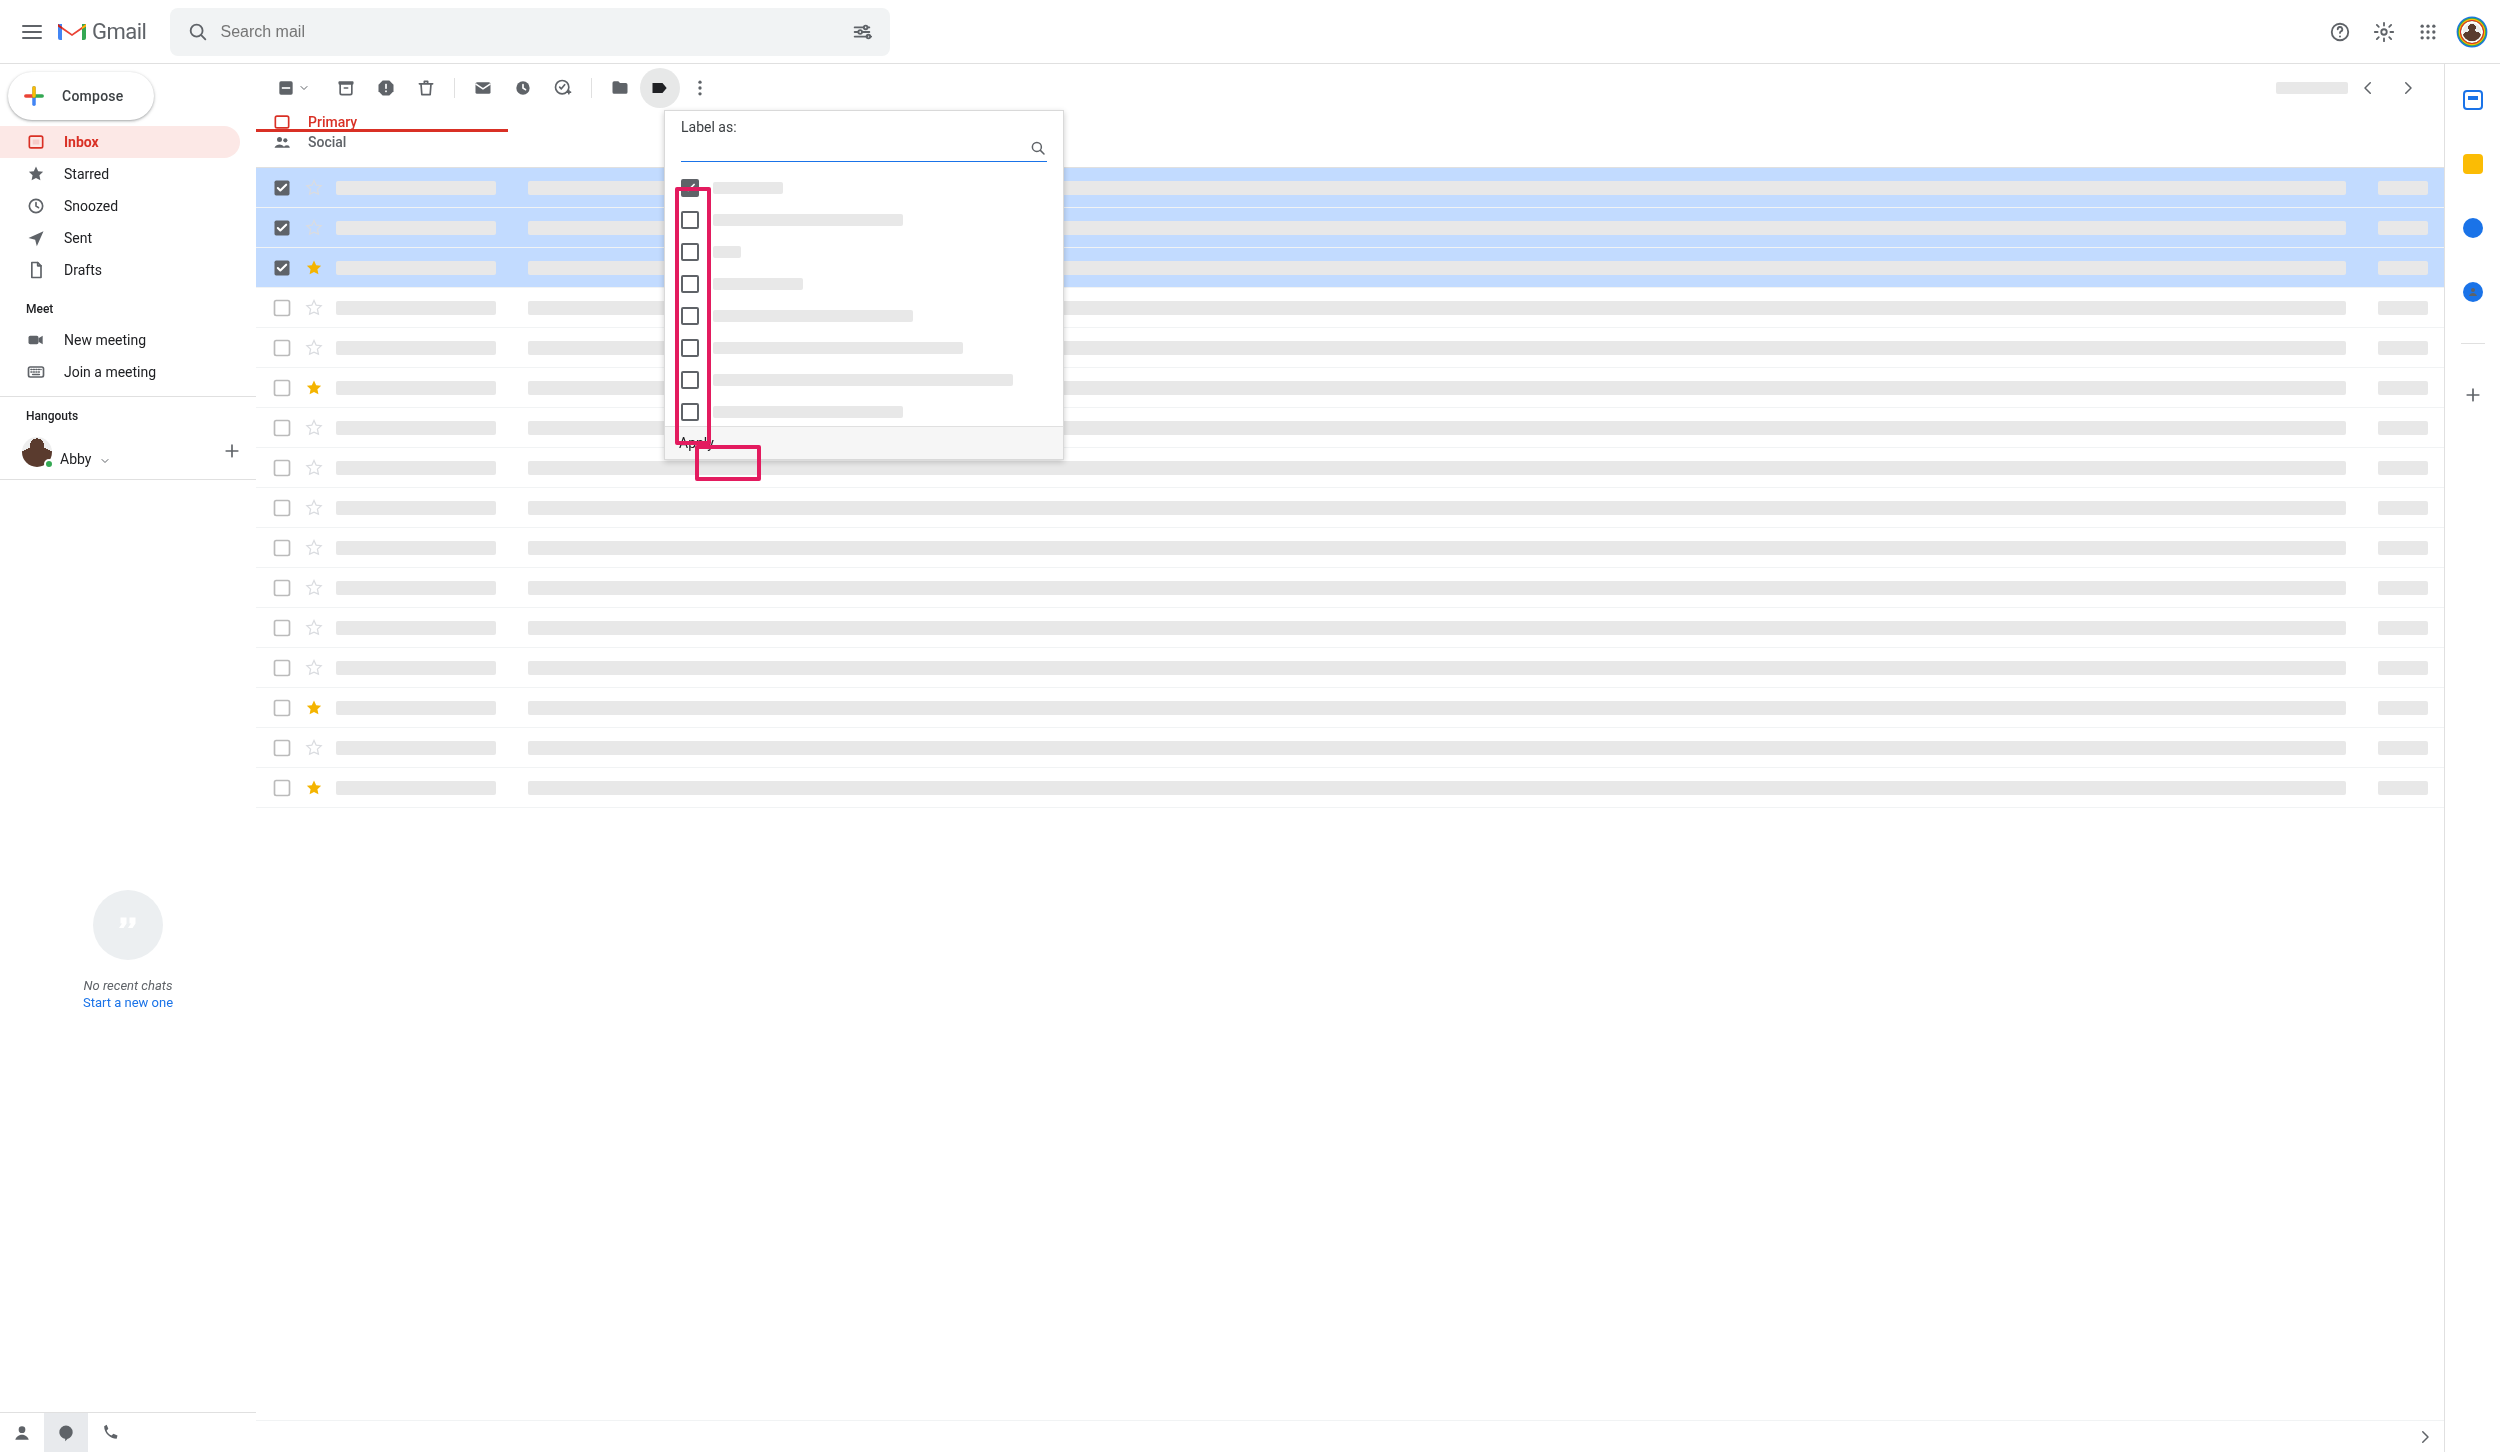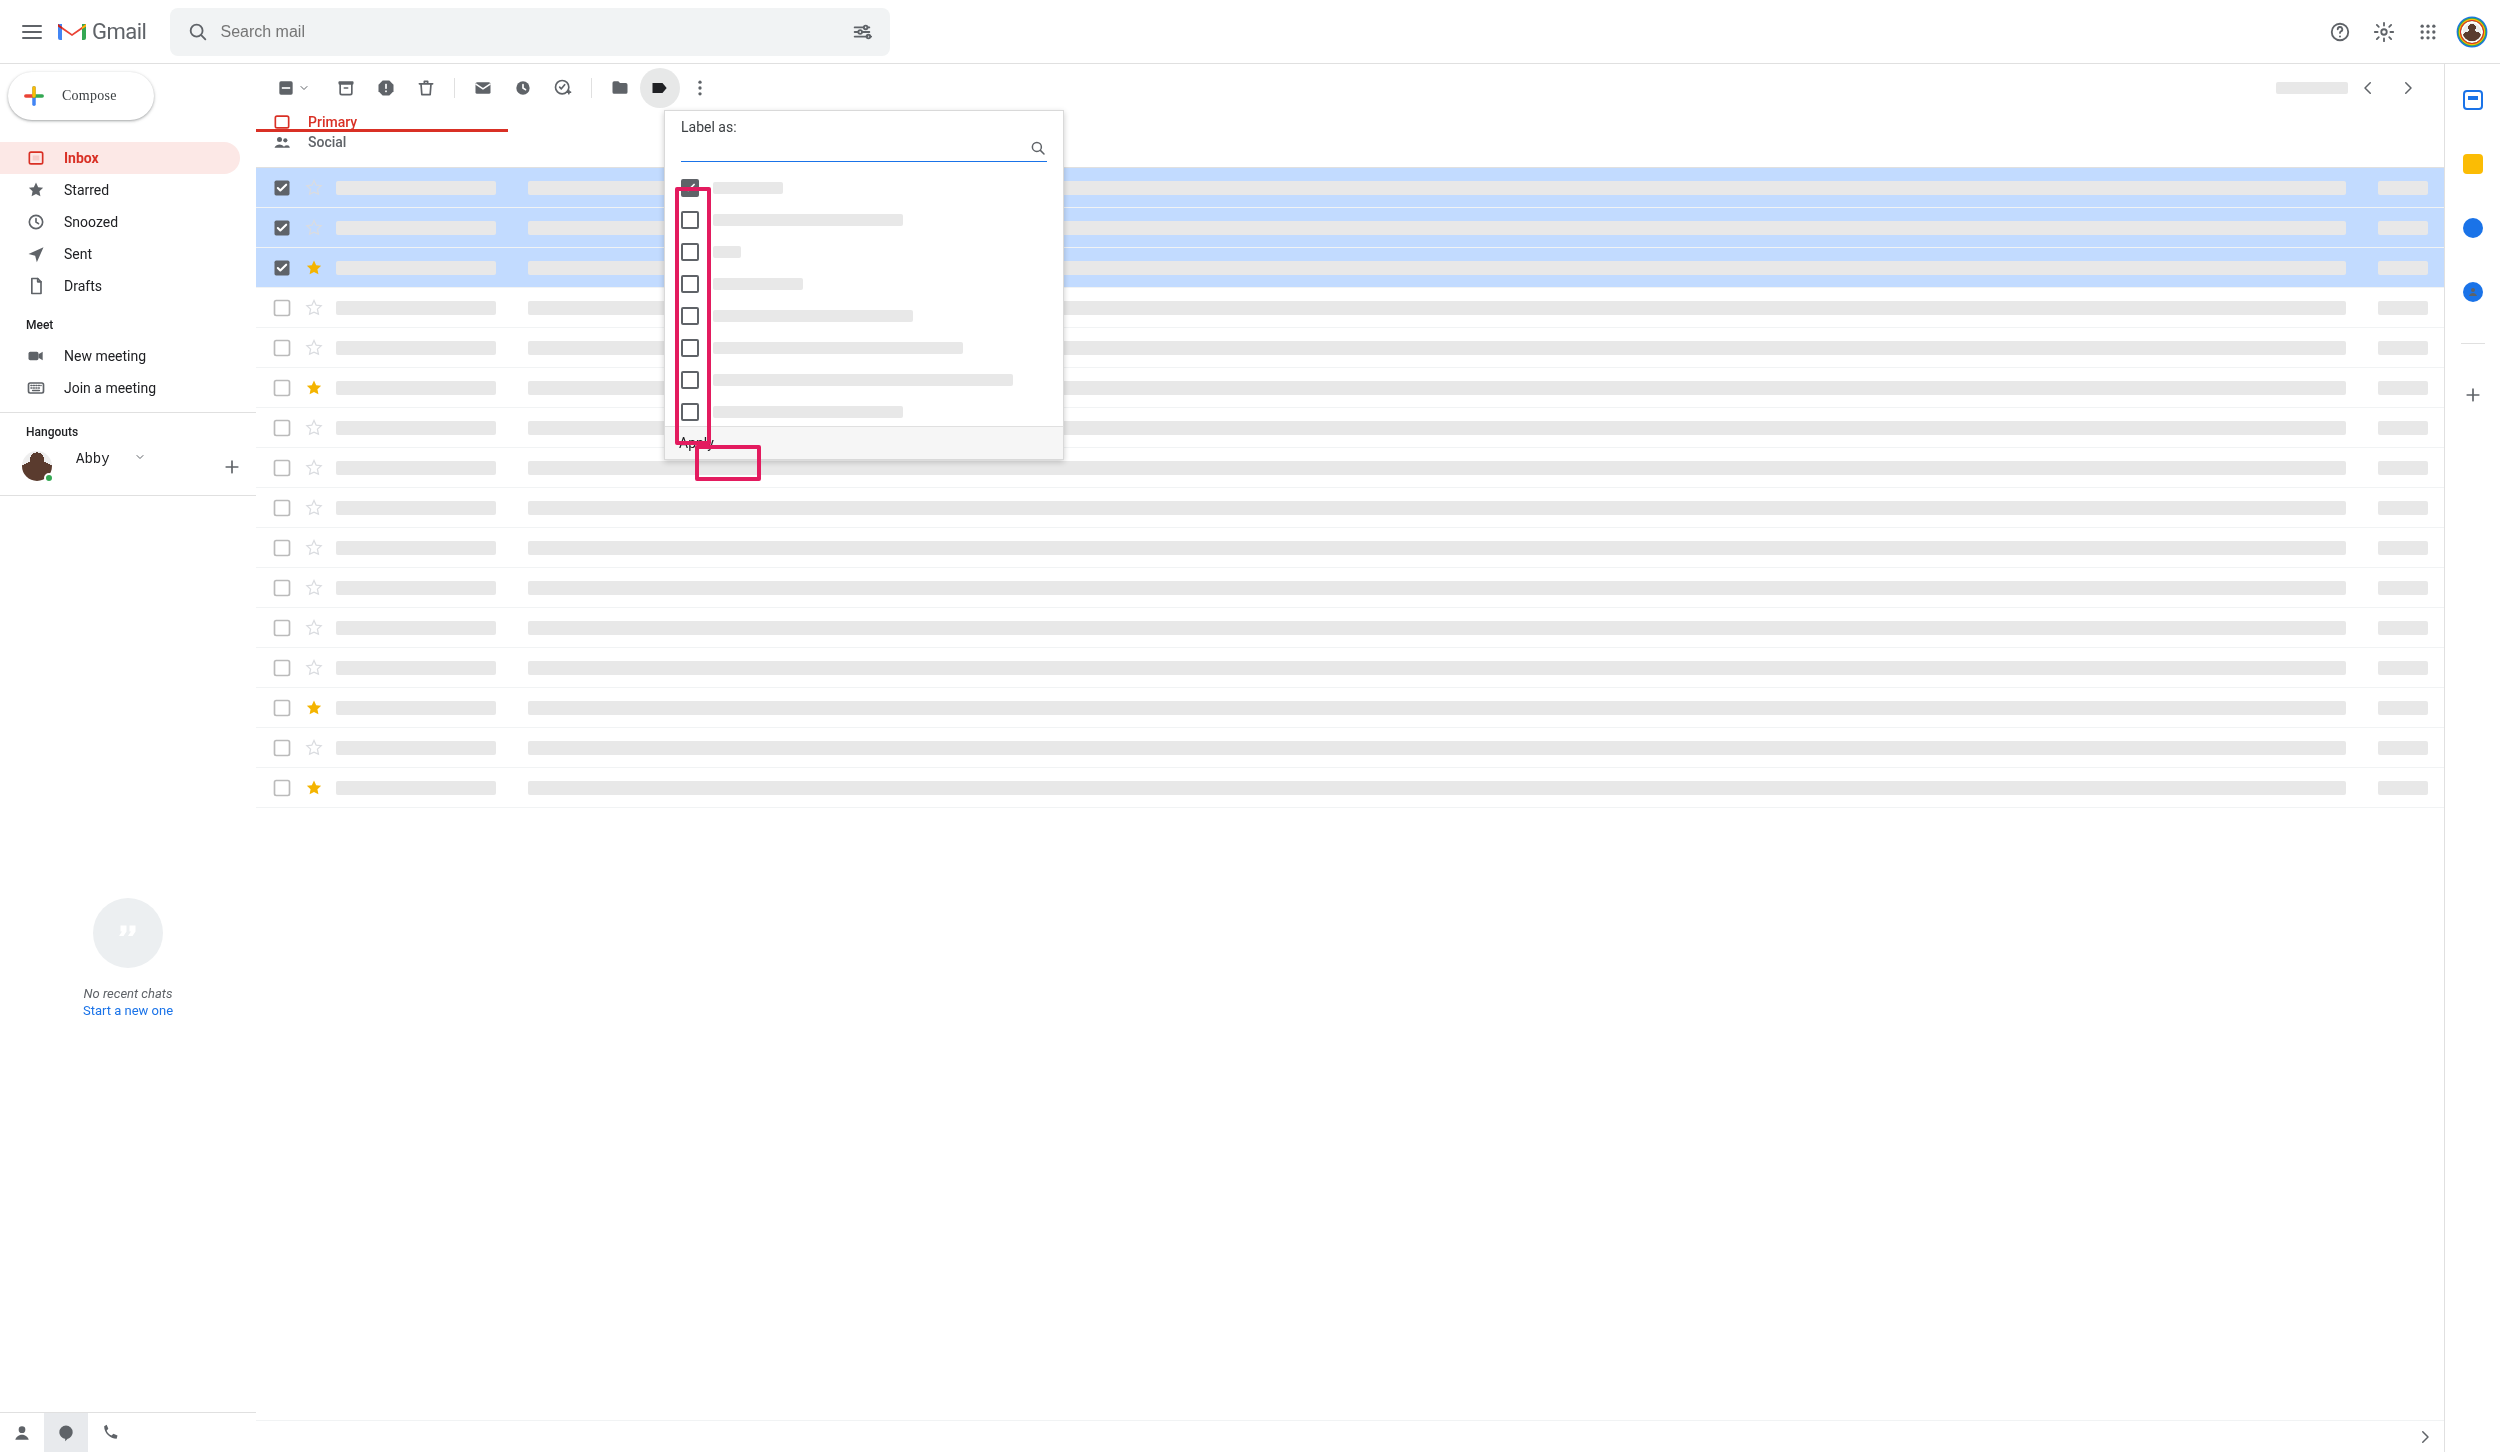--- a/index.html
+++ b/index.html
@@ -61,36 +61,36 @@
     position:relative;
   }
   .avatar-ring { width:40px;height:40px;border-radius:50%;display:flex;align-items:center;justify-content:center; box-shadow: 0 0 0 2px #d93025, 0 0 0 4px #fbbc04, 0 0 0 6px #34a853, 0 0 0 8px #1a73e8; transform:scale(0.55); }
 
   
   .workspace { flex:1;display:flex;min-height:0; }
 
   
   .sidebar { width:256px;display:flex;flex-direction:column;min-height:0; }
   .compose {
-    margin:8px 8px 22px 8px;
+    margin:8px 8px 6px 8px;
     height:48px;width:146px;
     border-radius:24px;
     box-shadow:0 1px 2px rgba(60,64,67,.3),0 1px 3px 1px rgba(60,64,67,.15);
     background:#fff;
     display:flex;align-items:center;gap:14px;
     padding:0 22px 0 12px;
-    font-size:14px;color:#3c4043;font-weight:500;letter-spacing:.25px;font-family:Liberation Serif, serif;
+    font-size:14px;color:#3c4043;font-weight:500;letter-spacing:.25px;
   }
   .nav { display:flex;flex-direction:column; }
   .nav-item { height:32px;display:flex;align-items:center;padding:0 12px 0 26px;gap:18px;color:#202124;border-radius:0 16px 16px 0;margin-right:16px; font-size:14px;}
   .nav-item.active { background:#fce8e6;color:var(--gmail-red);font-weight:700; }
   .nav-item.active svg { color:var(--gmail-red); }
   .nav-item svg { color:var(--gmail-grey);width:20px;height:20px;flex:0 0 20px; }
   .section-title { padding:16px 0 8px 26px;font-weight:500;color:#202124;font-size:12px; }
-  .hangouts-user { display:flex;align-items:flex-start;gap:24px;padding:4px 8px 4px 22px;font-family:Liberation Mono, monospace; }
+  .hangouts-user { display:flex;align-items:flex-end;gap:8px;padding:4px 8px 4px 22px; }
   .hangouts-user .avatar { width:30px;height:30px; }
   .hangouts-user .presence { width:10px;height:10px;border-radius:50%;background:#34a853;border:2px solid #fff;position:absolute;bottom:-2px;right:-2px; }
   .hangouts-user .add { margin-left:auto;color:var(--gmail-grey);width:32px;height:32px;display:flex;align-items:center;justify-content:center; }
   .sidebar hr { border:none;border-top:1px solid var(--gmail-border);margin:8px 0; }
   .hangouts-placeholder { flex:1;display:flex;flex-direction:column;align-items:center;justify-content:center;color:#cfcfcf;padding:24px 0; }
   .hangouts-quote { width:70px;height:70px;border-radius:50%;background:#eceff1;display:flex;align-items:center;justify-content:center;color:#fff;font-size:32px;margin-bottom:18px;}
   .hangouts-placeholder .line1{color:#5f6368;font-size:13px;font-style:italic;}
   .hangouts-placeholder .line2{color:var(--gmail-blue);font-size:13px;margin-top:2px;}
   .sidebar-footer { height:40px;border-top:1px solid var(--gmail-border);display:flex;align-items:center;}
   .sidebar-footer .ft-btn{flex:0 0 44px;height:100%;display:flex;align-items:center;justify-content:center;color:var(--gmail-grey);}

